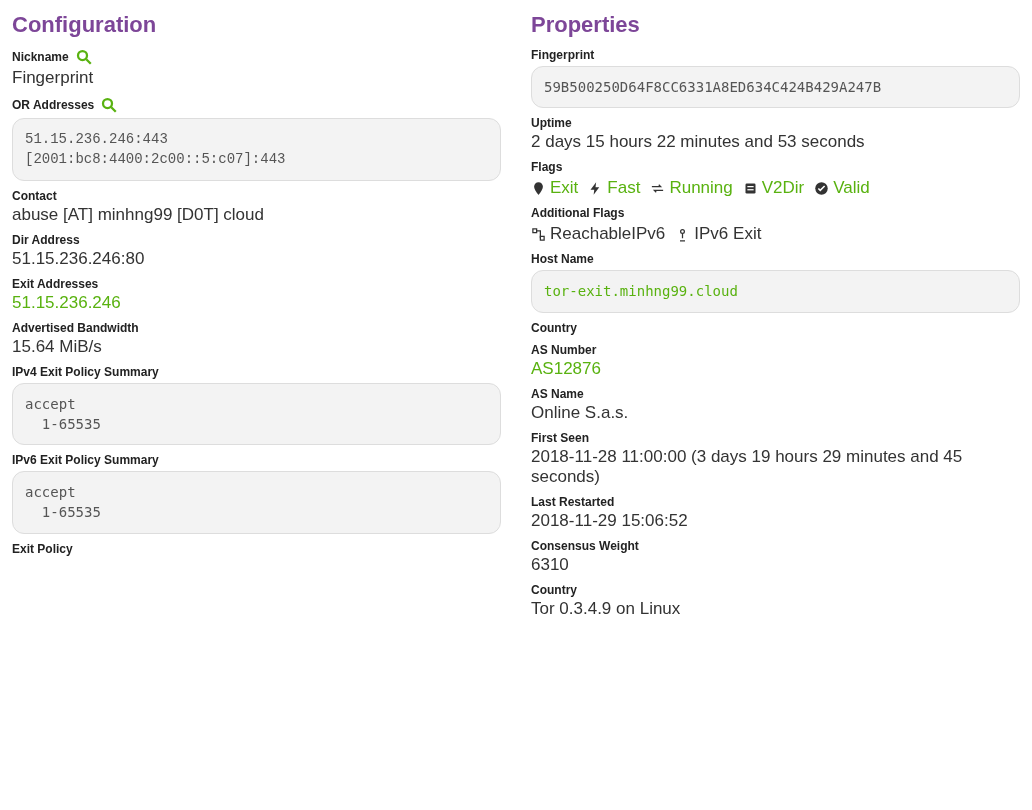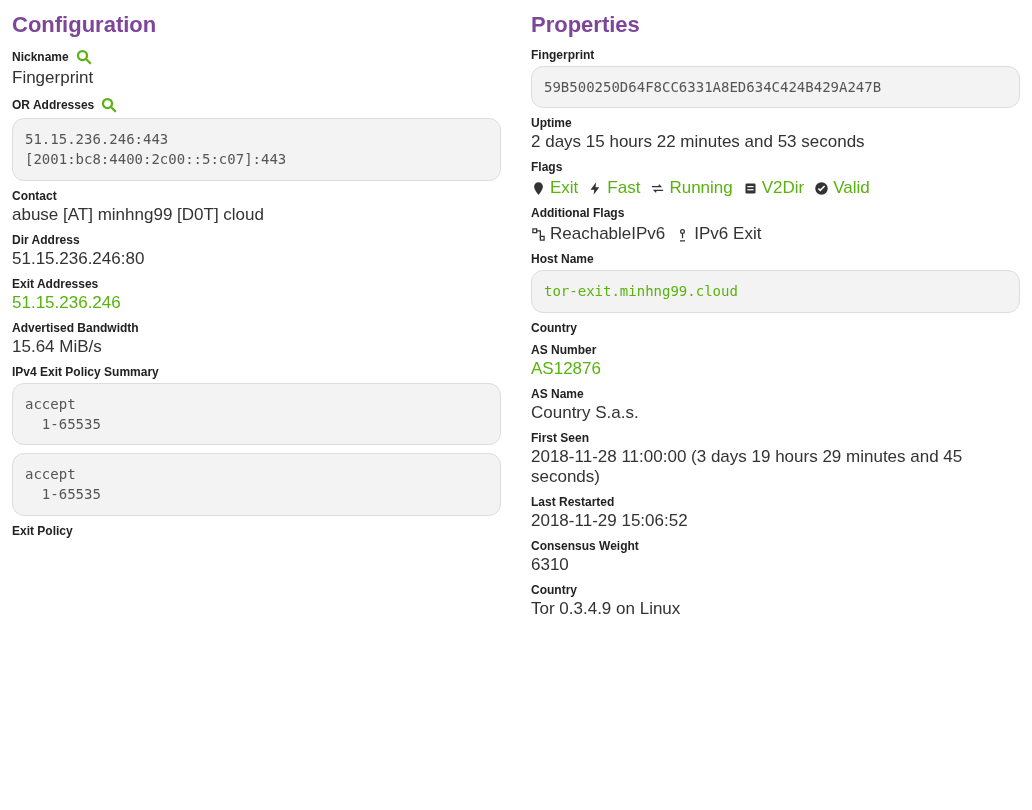--- a/index.html
+++ b/index.html
@@ -49,21 +49,21 @@
     border-radius: 12px;
     padding: 10px 12px;
     margin: 4px 0 8px 0;
     font-family: "Menlo", "Consolas", monospace;
     font-size: 14px;
     color: #555;
     white-space: pre;
     overflow-y: scroll;
     line-height: 1.45;
   }
-  pre.box.short { max-height: 62px; }
+  pre.box.short { max-height: 62px; font-family: Liberation Mono, monospace; }
   pre.box.med   { max-height: 58px; }
   pre.box.tall  { max-height: 172px; }
   pre.box.green { color:#59B210; }
   .flags-line {
     display:flex;
     flex-wrap:wrap;
     align-items:flex-end;
     gap:10px;
     font-size:17px;
     margin:4px 0 4px 0;
@@ -120,20 +120,21 @@
     <h4 class="label">Exit Addresses</h4>
     <div class="value"><a href="#" class="link">51.15.236.246</a></div>
 
     <h4 class="label">Advertised Bandwidth</h4>
     <div class="value">15.64 MiB/s</div>
 
     <h4 class="label">IPv4 Exit Policy Summary</h4>
     <pre class="box med">accept
   1-65535</pre>
 
+    <h4 class="label">IPv6 Exit Policy Summary</h4>
     <pre class="box med">accept
   1-65535</pre>
 
     <h4 class="label">Exit Policy</h4>
   </div>
 
   <div class="col">
     <h3 class="section">Properties</h3>
 
     <h4 class="label">Fingerprint</h4>
@@ -214,21 +215,21 @@
 
     <h4 class="label">Host Name</h4>
     <pre class="box green" style="overflow:hidden;">tor-exit.minhng99.cloud</pre>
 
     <h4 class="label">Country</h4>
 
     <h4 class="label">AS Number</h4>
     <div class="value"><a href="#" class="link">AS12876</a></div>
 
     <h4 class="label">AS Name</h4>
-    <div class="value">Country S.a.s.</div>
+    <div class="value">Online S.a.s.</div>
 
     <h4 class="label">First Seen</h4>
     <div class="value">2018-11-28 11:00:00 (3 days 19 hours 29 minutes and 45 seconds)</div>
 
     <h4 class="label">Last Restarted</h4>
     <div class="value">2018-11-29 15:06:52</div>
 
     <h4 class="label">Consensus Weight</h4>
     <div class="value">6310</div>
 

